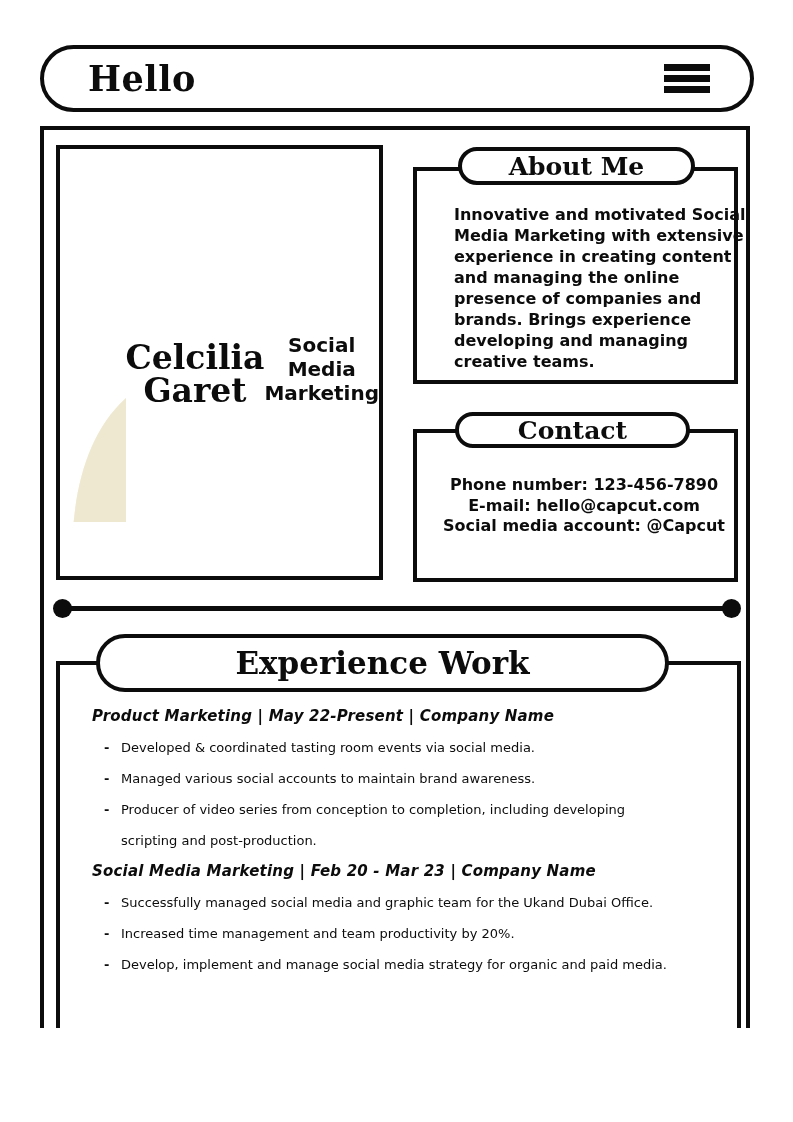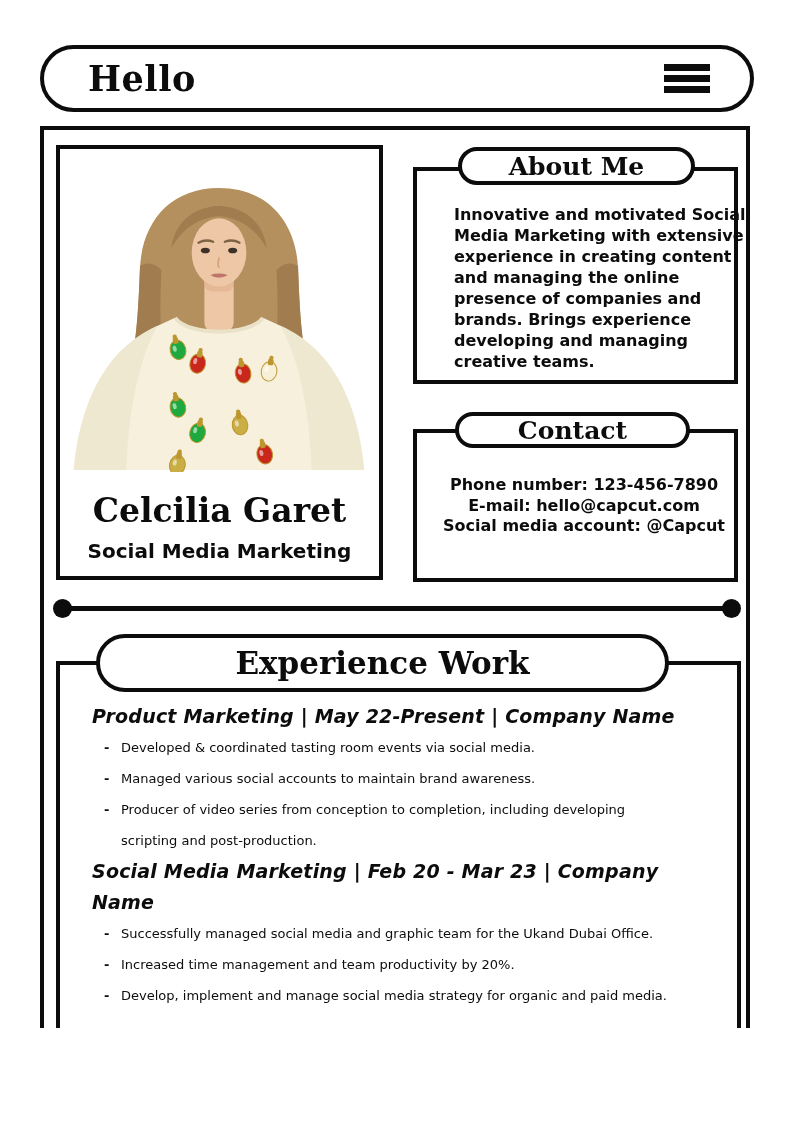--- a/index.html
+++ b/index.html
@@ -28,21 +28,21 @@
   
   .outer-box{
     position:absolute; left:40px; top:126px; width:710px; height:957px;
     border:4px solid var(--ink); background:var(--paper);
   }
 
   
   .profile-card{
     position:absolute; left:12px; top:15px; width:327px; height:435px;
     border:4px solid var(--ink); background:var(--paper);
-    display:flex; flex-direction:column; align-items:center;
+    display:flex; flex-direction:row; align-items:center;
   }
   .portrait{width:319px; height:323px; overflow:hidden;}
   .profile-name{font-size:33px; margin-top:22px; line-height:1; text-align:center;}
   .profile-role{font-size:20px; font-weight:bold; margin-top:12px; text-align:center;}
 
   
   .pill{
     position:absolute; z-index:3; background:var(--paper);
     border:4px solid var(--ink); border-radius:26px;
     display:flex; align-items:center; justify-content:center;
@@ -82,21 +82,21 @@
   .divider::after{right:-1px;}
 
   
   .exp-box{
     position:absolute; left:12px; top:531px; width:685px; height:403px;
     border:4px solid var(--ink); background:var(--paper);
   }
   .exp-box .pill{top:-31px; left:36px; width:573px; height:58px; font-size:31px; border-radius:30px;}
   .exp-content{padding:36px 20px 0 32px;}
   .job-title{
-    font-size:19px; font-weight:bold; font-style:italic;
+    font-size:15px; font-weight:bold; font-style:italic;
     line-height:31px; letter-spacing:.2px;
   }
   .job-bullets{list-style:none; padding-left:12px; width:586px;}
   .job-bullets li{
     position:relative; padding-left:17px; font-size:13px; line-height:31px;
   }
   .job-bullets li::before{content:"-"; position:absolute; left:0; font-weight:bold;}
 </style>
 </head>
 <body>

